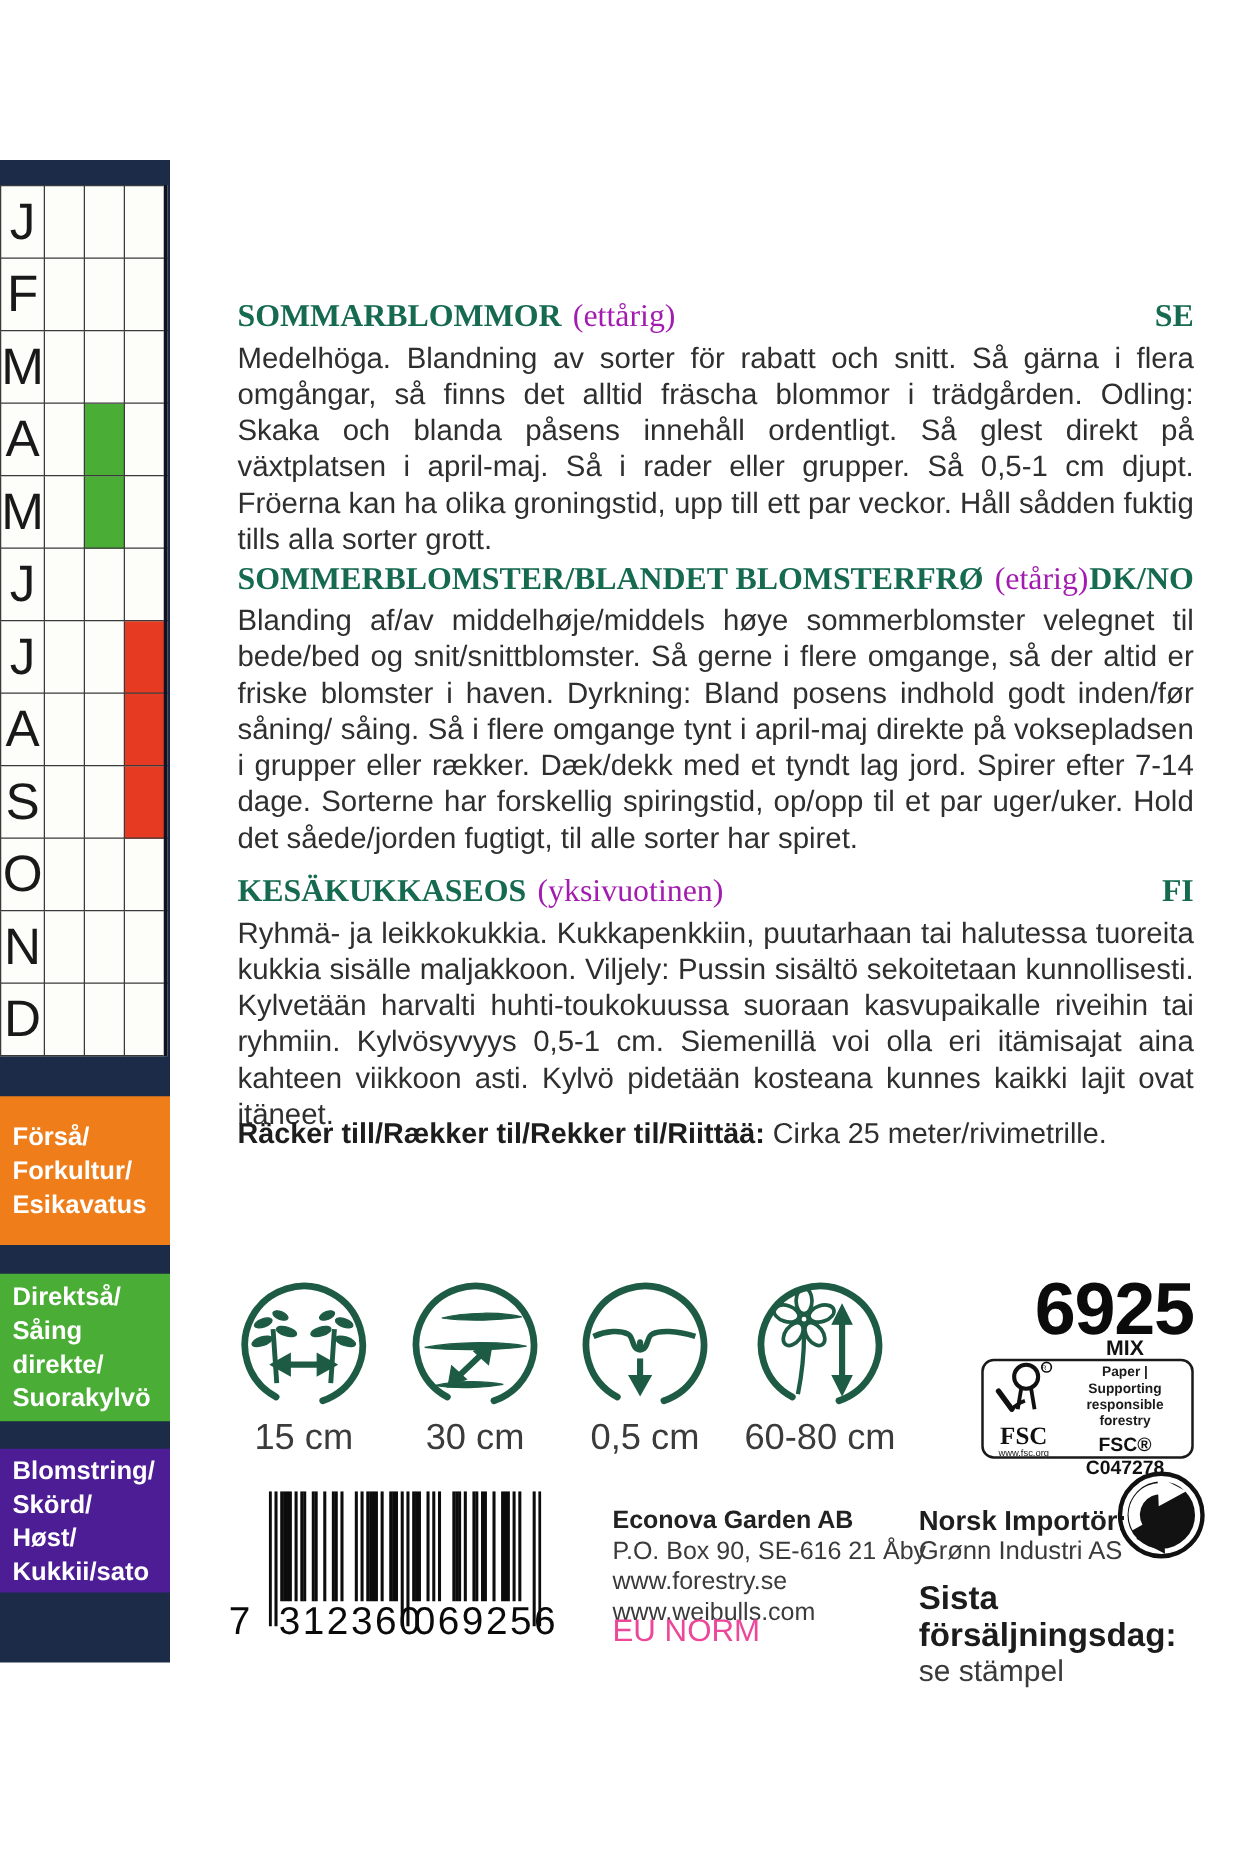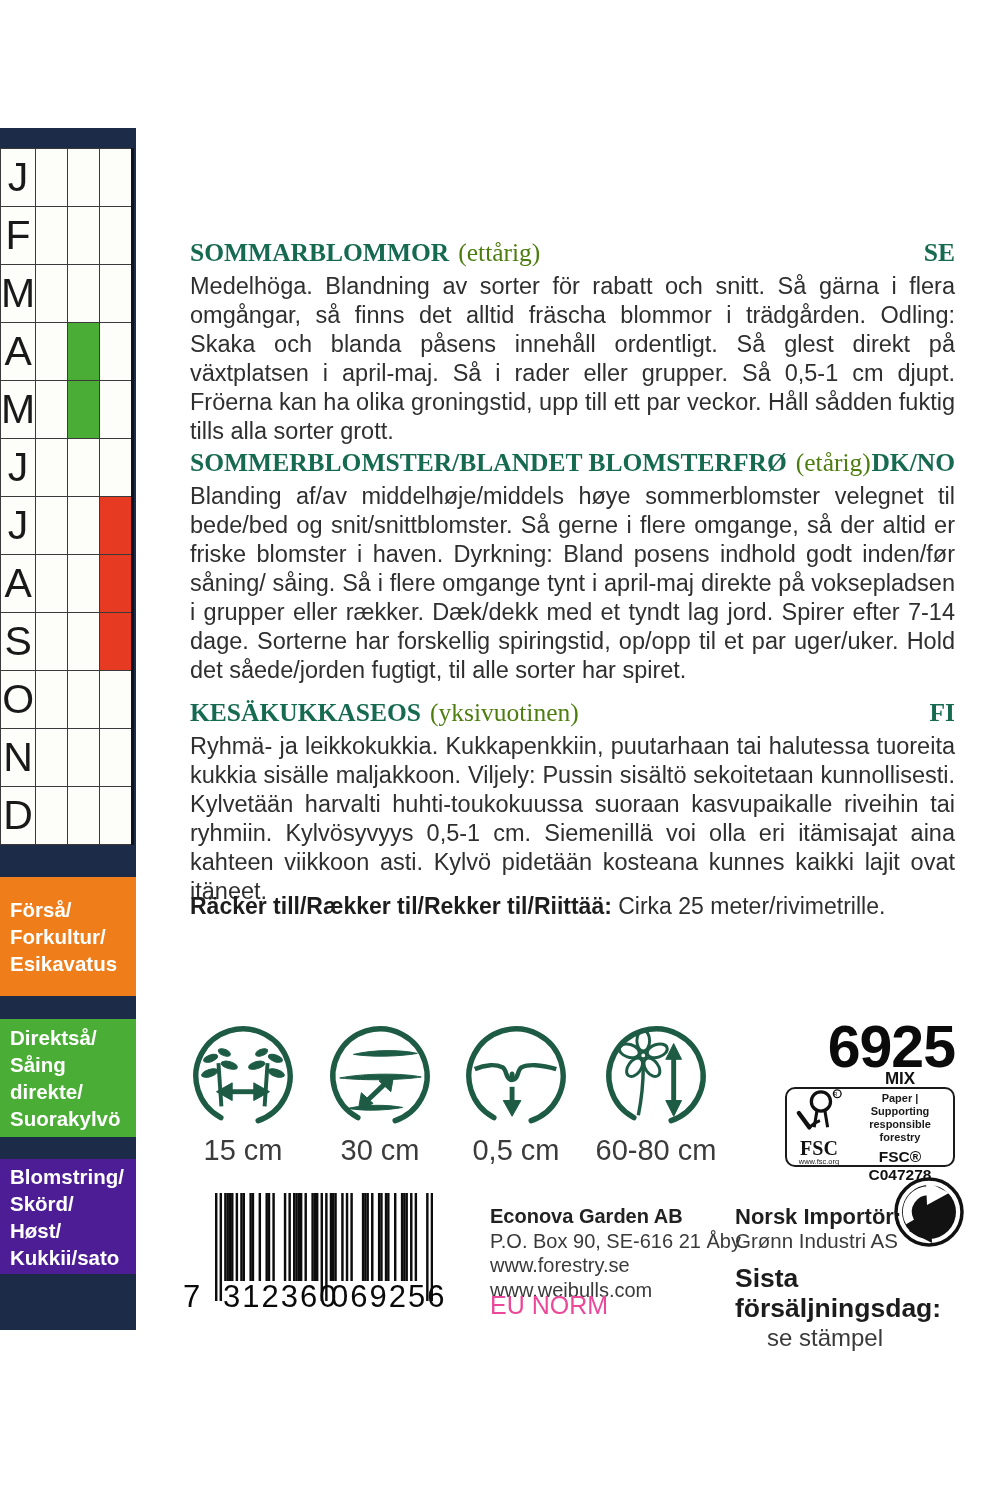--- a/index.html
+++ b/index.html
@@ -15,21 +15,21 @@
   td.dcell{width:31px;}
   .strip{width:100%;}
   .legend-box{width:100%;box-sizing:border-box;padding:6px 0 6px 10px;display:flex;
               flex-direction:column;justify-content:center;color:#fff;font-weight:700;
               font-size:20.5px;line-height:27px;}
 
   
   .lang-section{position:absolute;left:190px;width:765px;}
   .sec-head{display:flex;align-items:baseline;font-size:25.5px;line-height:30px;white-space:nowrap;font-family:Liberation Serif, serif;}
   .sec-title{font-weight:700;color:var(--teal);}
-  .sec-sub{color:#4d7c0f;margin-left:9px;font-weight:400;}
+  .sec-sub{color:#a21caf;margin-left:9px;font-weight:400;}
   .sec-lang{margin-left:auto;font-weight:700;color:var(--teal);}
   .sec-body{margin:4px 0 0;font-size:23.5px;line-height:29px;text-align:justify;color:#2f2f2f;}
   .coverage{position:absolute;left:190px;top:893px;width:765px;font-size:23px;color:#2f2f2f;}
   .coverage b{color:#1d1d1d;}
 
   
   .icon-item{position:absolute;top:1022px;width:132px;text-align:center;}
   .icon-item svg{display:block;margin:0 auto;}
   .icon-label{margin-top:4px;font-size:29px;color:#3b3b3b;}
 
@@ -56,21 +56,21 @@
   .bc-g2{left:148px;width:96px;text-align:center;}
 
   
   .producer{position:absolute;left:490px;top:1204px;font-size:20px;line-height:24.5px;color:#3a3a3a;}
   .producer .bold{font-weight:700;color:#222;}
   .eu-norm{position:absolute;left:490px;top:1291px;font-size:25px;color:#ec4899;}
   .importer{position:absolute;left:735px;top:1205px;font-size:20.5px;line-height:24px;color:#3a3a3a;}
   .importer .bold{font-weight:700;font-size:22px;color:#1e1e1e;}
   .expiry{position:absolute;left:735px;top:1263px;line-height:30px;}
   .expiry .bold{font-weight:700;font-size:26.5px;color:#1c1c1c;}
-  .expiry .val{font-size:24px;color:#3a3a3a;margin-left:32px;}
+  .expiry .val{font-size:24px;color:#3a3a3a;}
   .green-dot{position:absolute;left:893px;top:1176px;}
 </style>
 </head>
 <body>
 
 <div class="page" style="--navy: #1c2b47; --teal: #156a50;">
 
   <aside class="sidebar">
     <div class="cal-spacer"></div>
     <table class="cal">

